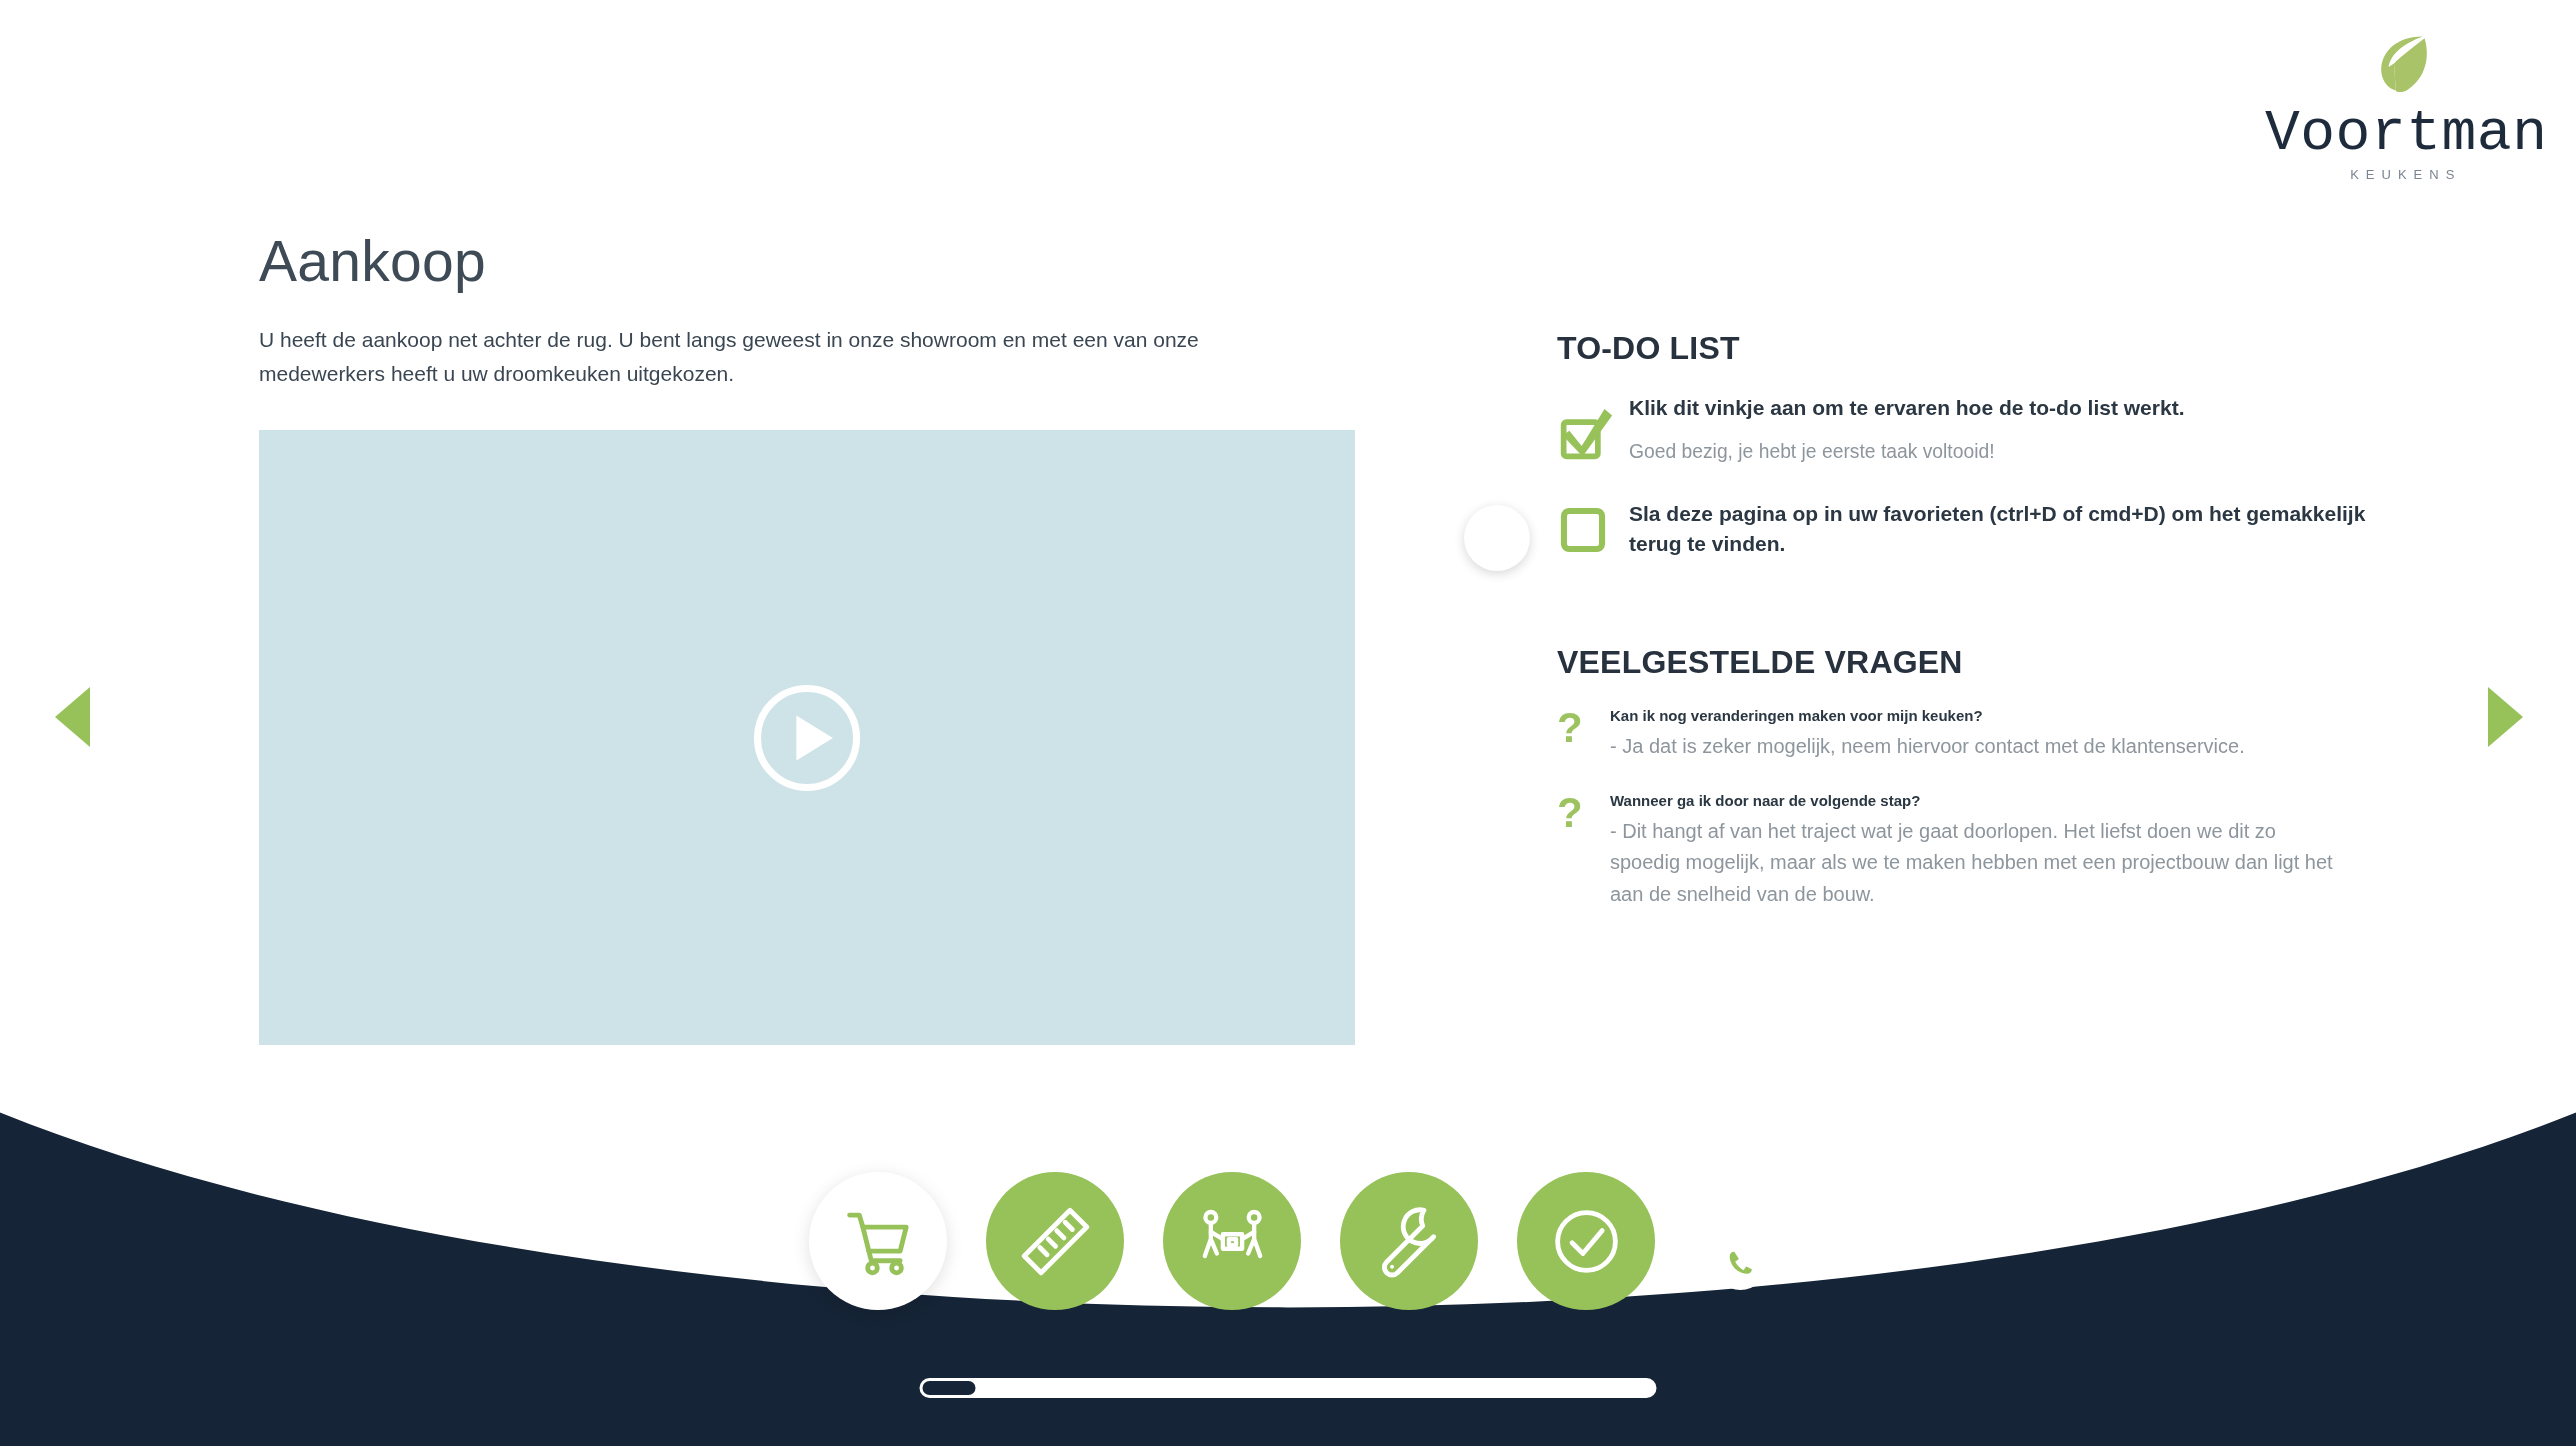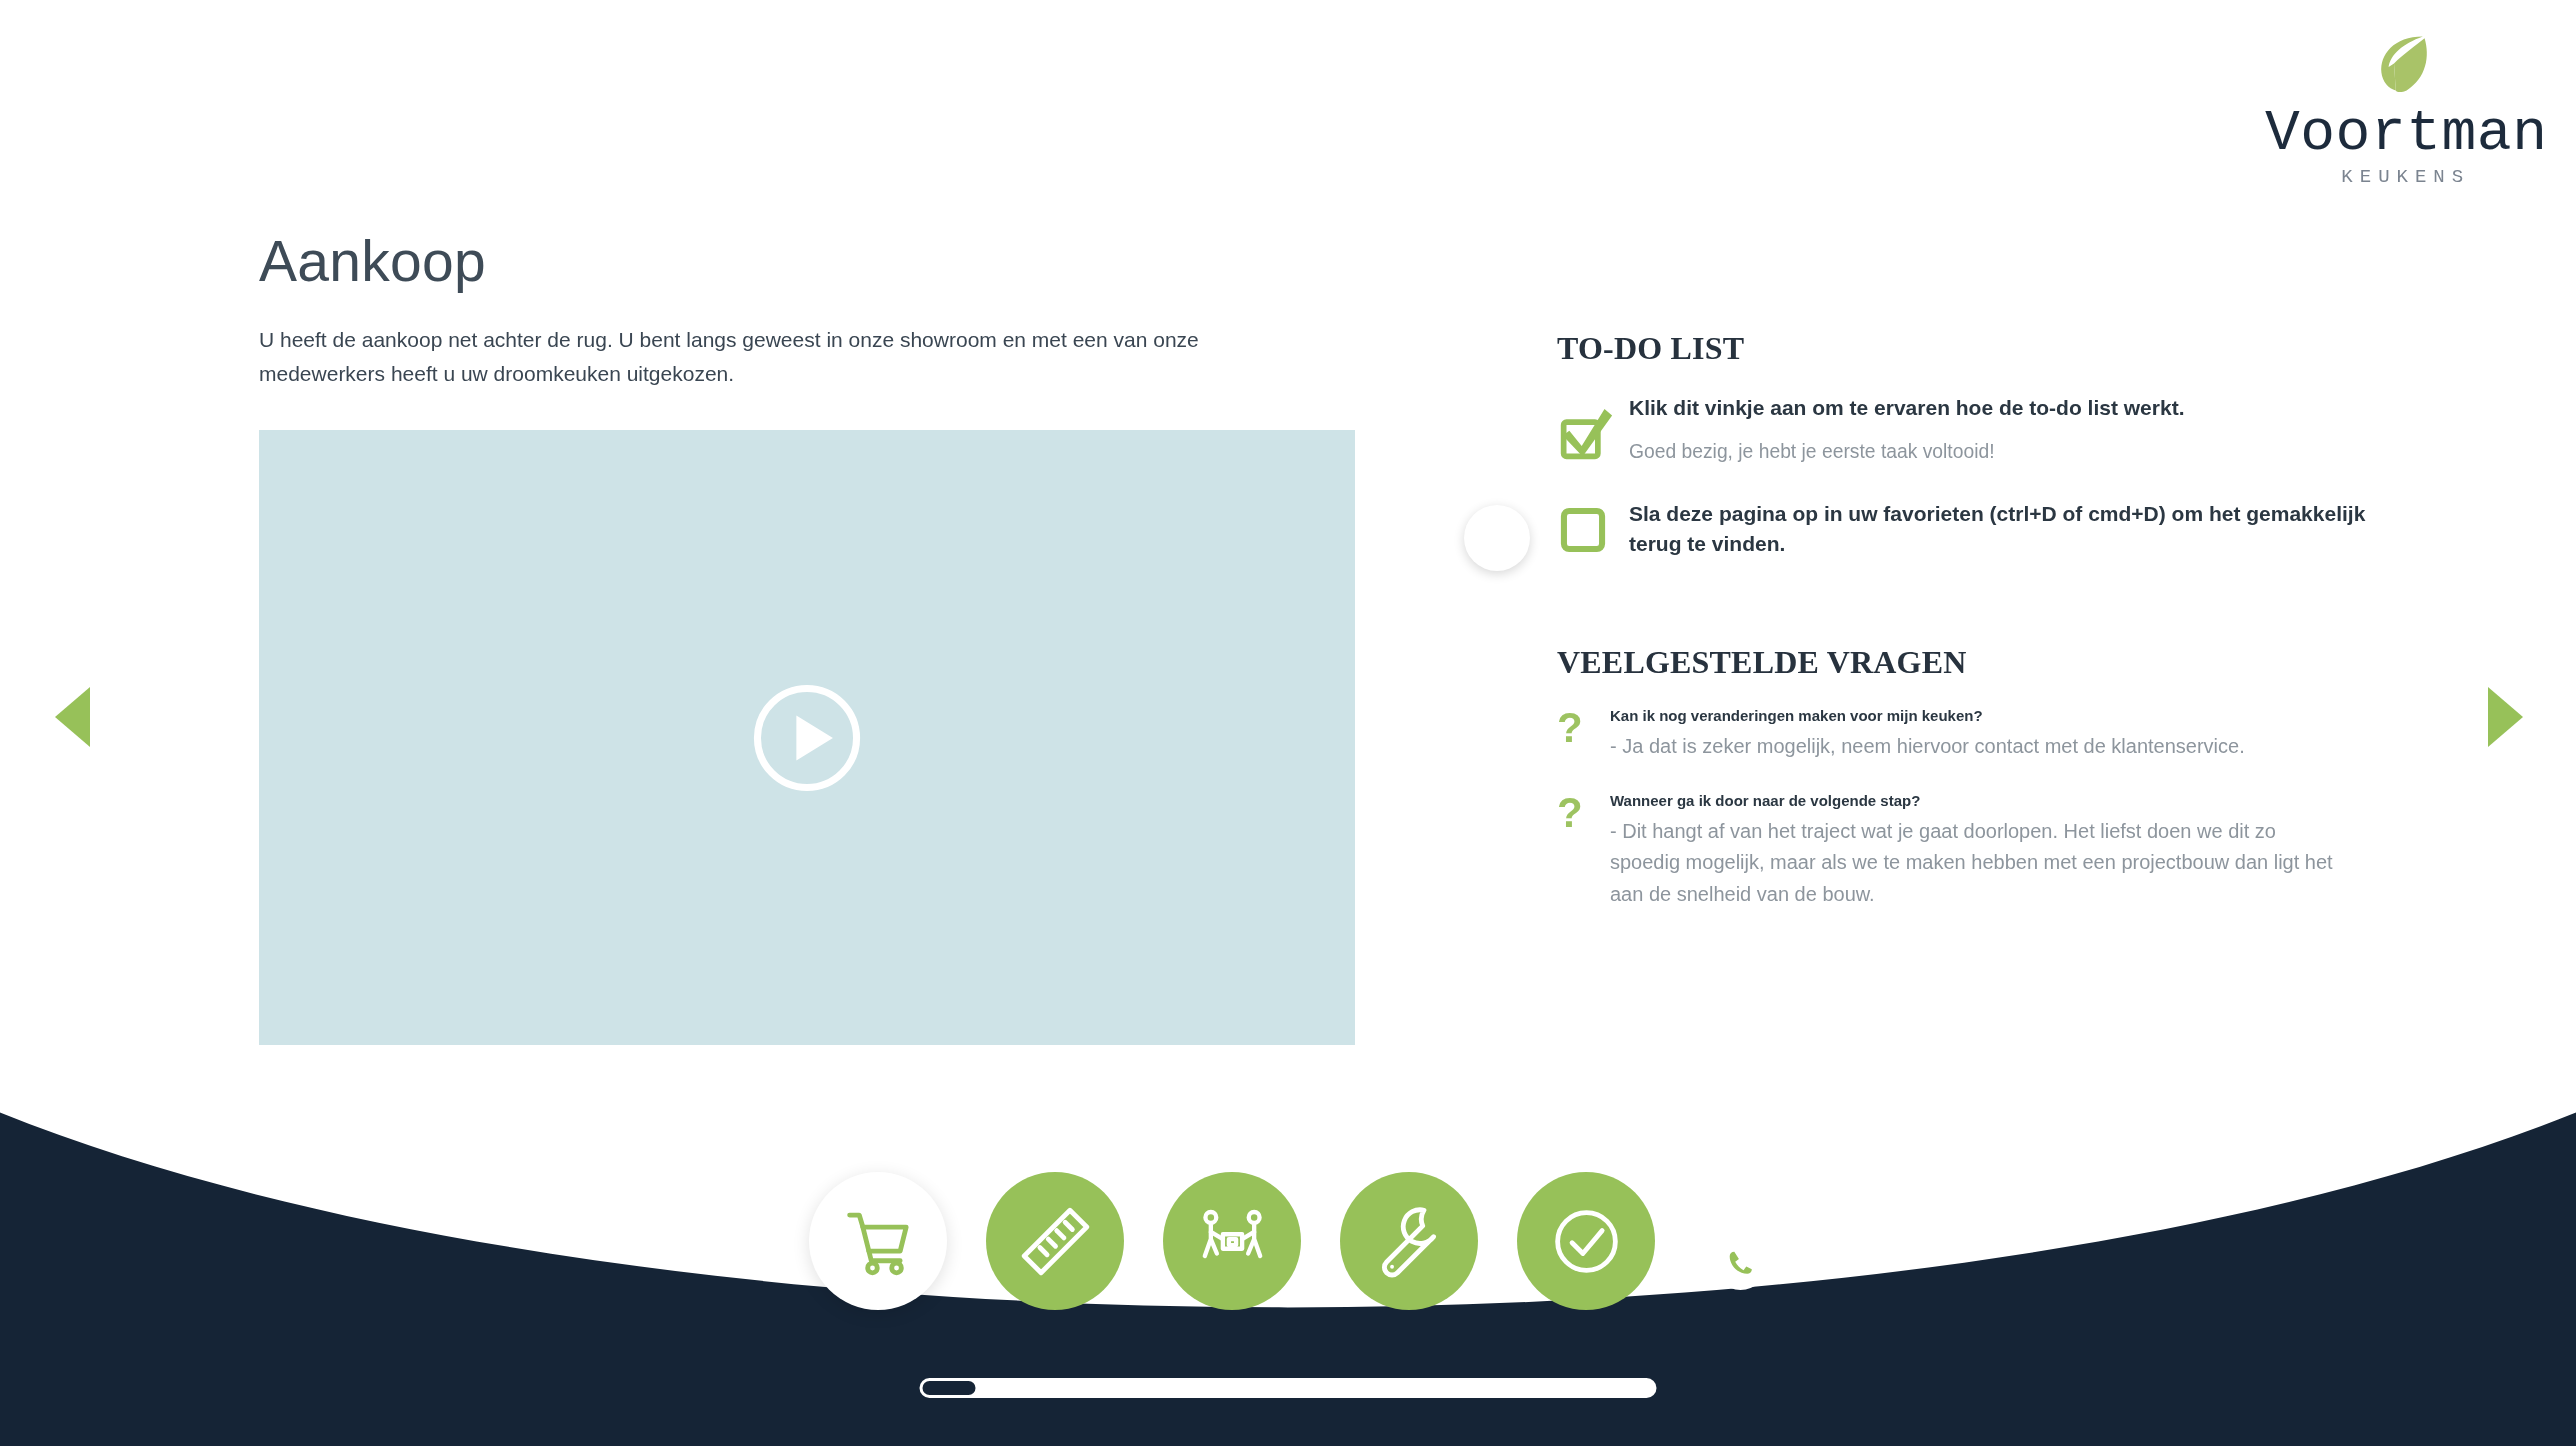--- a/index.html
+++ b/index.html
@@ -29,22 +29,22 @@
   .logo-leaf { height: 72px; display: block; margin: 0 auto 1.8px; }
   .logo-word {
     font-family: Liberation Mono, monospace;
     font-size: 58px;
     color: #1d2b3c;
     letter-spacing: 0.5px;
     line-height: 1;
     display: block;
   }
   .logo-sub {
-    font-family: Liberation Mono, monospace;
-    font-size: 19px;
+    font-family: Liberation Sans, sans-serif;
+    font-size: 13px;
     letter-spacing: 7px;
     color: #7b8490;
     display: block;
     margin-top: 5.5px;
     padding-left: 5.5px;
   }
 
   
   .left-col {
     position: absolute;
@@ -104,21 +104,21 @@
   }
 
   
   .right-col {
     position: absolute;
     left: 1557px;
     top: 330px;
     width: 857px;
   }
   .section-head {
-    font-family: Liberation Serif, serif;
+    font-family: Liberation Sans, sans-serif;
     font-size: 32px;
     font-weight: 700;
     color: #27323e;
     letter-spacing: 0.2px;
     margin-bottom: 24px;
   }
   .faq-head { margin-top: 85px; }
 
   .todo-row {
     display: flex;

